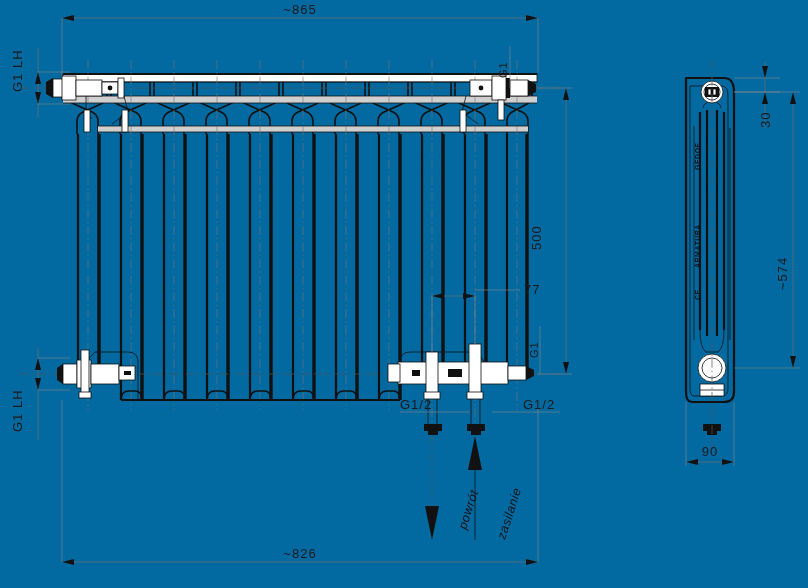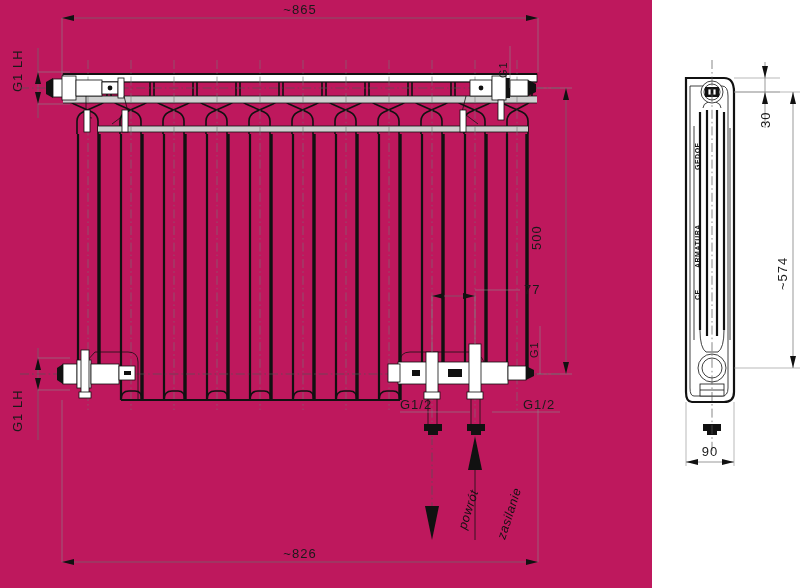--- a/index.html
+++ b/index.html
@@ -1,17 +1,17 @@
 <!DOCTYPE html>
 <html><head>
 <meta charset="utf-8">
 <style>
   html,body{margin:0;padding:0;background:#ffffff;}
   body{width:808px;height:588px;overflow:hidden;font-family:"Liberation Sans",sans-serif;}
-  #sheet{position:relative;width:652px;height:588px;background:#be185d;}
+  #sheet{position:relative;width:808px;height:588px;background:#0369a1;}
   svg{display:block;}
   .dimtxt{font-family:"Liberation Sans",sans-serif;font-size:13px;fill:#1a1a1a;letter-spacing:1px;}
   .dimtxt-sm{font-family:"Liberation Sans",sans-serif;font-size:11px;fill:#1a1a1a;letter-spacing:1px;}
   .flowtxt{font-family:"Liberation Sans",sans-serif;font-size:12.5px;fill:#111;font-style:italic;letter-spacing:.5px;}
   .brandtxt{font-family:"Liberation Sans",sans-serif;font-size:7px;fill:#111;letter-spacing:.5px;font-weight:bold;}
   .ln{stroke:#111;fill:none;}
   .thin{stroke:#111;stroke-width:.8;fill:none;}
   .thick{stroke:#111;stroke-width:2.2;fill:none;}
   .xthick{stroke:#111;stroke-width:3.4;fill:none;}
   .dimline{stroke:#6e6e6e;stroke-width:.7;fill:none;}

